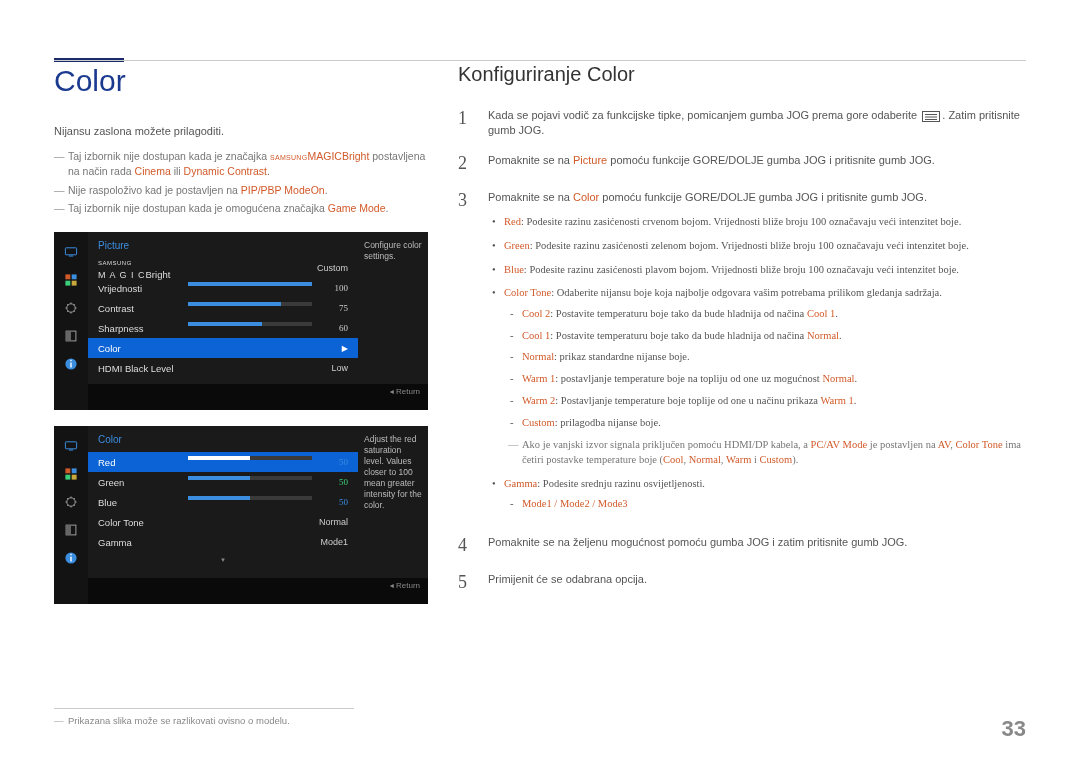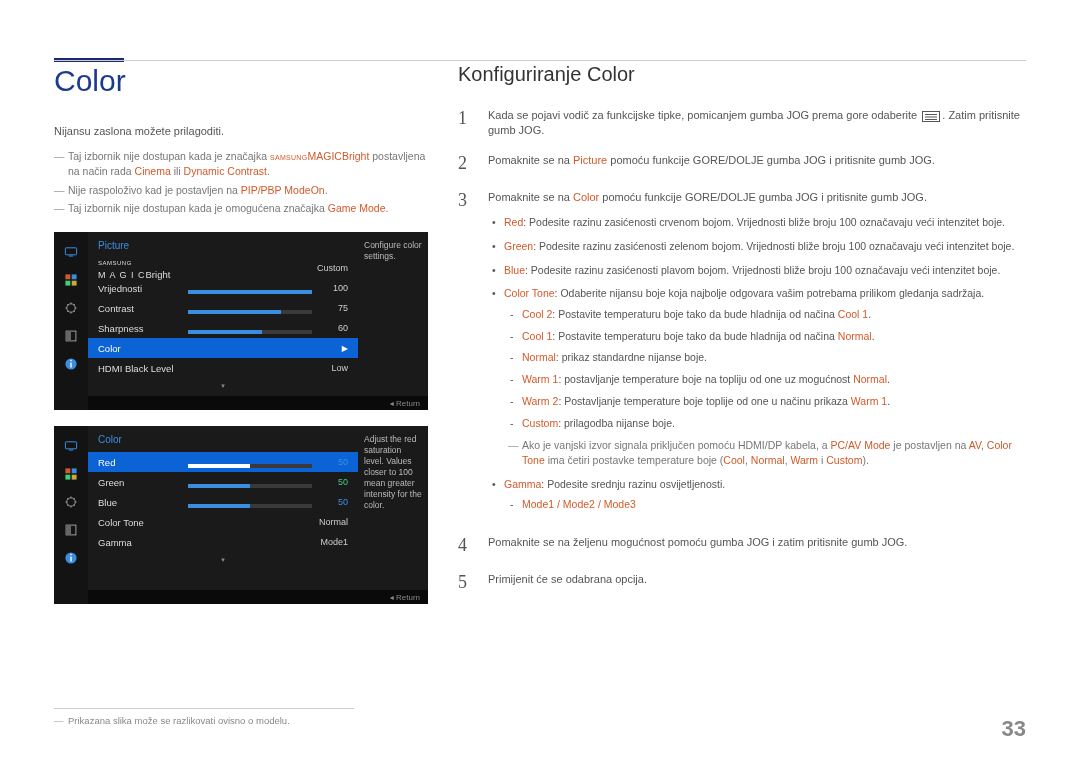--- a/index.html
+++ b/index.html
@@ -20,38 +20,38 @@
 .osd-sidebar{position:absolute;left:0;top:0;bottom:0;width:34px;background:#131313;display:flex;flex-direction:column;align-items:center;padding-top:10px;gap:8px;}
 .sic{width:20px;height:20px;border-radius:3px;display:flex;align-items:center;justify-content:center;}
 .sic svg{width:14px;height:14px;}
 .osd-main{position:absolute;left:34px;right:70px;top:0;bottom:14px;}
 .osd-desc{position:absolute;right:0;top:0;width:70px;padding:8px 6px;font-size:8.5px;color:#bbb;line-height:1.3;}
 .osd-title{color:#3b8de0;font-size:10px;padding:7px 10px 5px;}
 .row{display:flex;align-items:center;padding:4px 10px;height:20px;}
 .row.sel{background:#0b63d6;color:#fff;}
 .rl{flex:0 0 90px;color:#ddd;font-size:9.5px;}
 .row.sel .rl{color:#fff;}
-.rbar-wrap{flex:1;display:flex;align-items:flex-end;gap:8px;}
+.rbar-wrap{flex:1;display:flex;align-items:flex-start;gap:8px;font-family:Liberation Serif, serif;}
 .rbar{flex:1;height:4px;background:#3a3a3a;position:relative;}
 .rbar-fill{height:100%;background:#3b8de0;}
 .rv{width:28px;text-align:right;font-size:9px;color:#ccc;}
 .rv.grn{color:#3bd07a;}
 .rv.blue{color:#3b8de0;}
 .rvtxt{flex:1;text-align:right;font-size:9px;color:#ccc;}
-.osd-footer{position:absolute;bottom:0;left:34px;right:0;height:14px;background:#0a0a0a;text-align:right;padding:2px 8px;font-size:8px;color:#888;}
+.osd-footer{position:absolute;bottom:0;left:34px;right:0;height:26px;background:#0a0a0a;text-align:right;padding:2px 8px;font-size:8px;color:#888;}
 .arrow-l{color:#888;}
 .caret{font-size:7px;color:#888;display:inline-block;text-align:center;width:100%;}
 .steps{}
 .step{display:flex;gap:16px;margin-bottom:12px;}
 .step-num{font-family:Georgia,serif;font-size:18px;color:#555;flex:0 0 14px;}
 .step-body{flex:1;font-size:11px;color:#555;padding-top:2px;}
 .step-body .menu-icon{display:inline-block;width:18px;height:11px;border:1.2px solid #555;vertical-align:middle;position:relative;margin:0 2px;}
 .step-body .menu-icon:before{content:"";position:absolute;left:2px;right:2px;top:2px;height:1px;background:#555;box-shadow:0 2.5px 0 #555,0 5px 0 #555;}
 ul.bullets{list-style:none;margin:10px 0 0 0;}
-ul.bullets>li{position:relative;padding-left:16px;margin-bottom:9px;font-size:10.5px;color:#555;}
+ul.bullets>li{position:relative;padding-left:16px;margin-bottom:9px;font-size:10.5px;color:#555;font-family:Liberation Serif, serif;}
 ul.bullets>li:before{content:"•";position:absolute;left:4px;top:0;color:#555;}
 ul.dashes{list-style:none;margin:6px 0 0 0;}
 ul.dashes>li{position:relative;padding-left:18px;margin-bottom:7px;font-size:10.5px;color:#555;}
 ul.dashes>li:before{content:"-";position:absolute;left:6px;top:0;}
 .hr-foot{position:absolute;left:54px;bottom:54px;width:300px;border-top:1px solid #ccc;}
 .footnote{position:absolute;left:54px;bottom:36px;font-size:9.5px;color:#888;padding-left:14px;}
 .footnote:before{content:"—";position:absolute;left:0;color:#aaa;}
 .pagenum{position:absolute;bottom:18px;right:54px;font-size:22px;color:#888;font-weight:700;}
 .tri{font-size:8px;color:#3b8de0;}
 </style>

